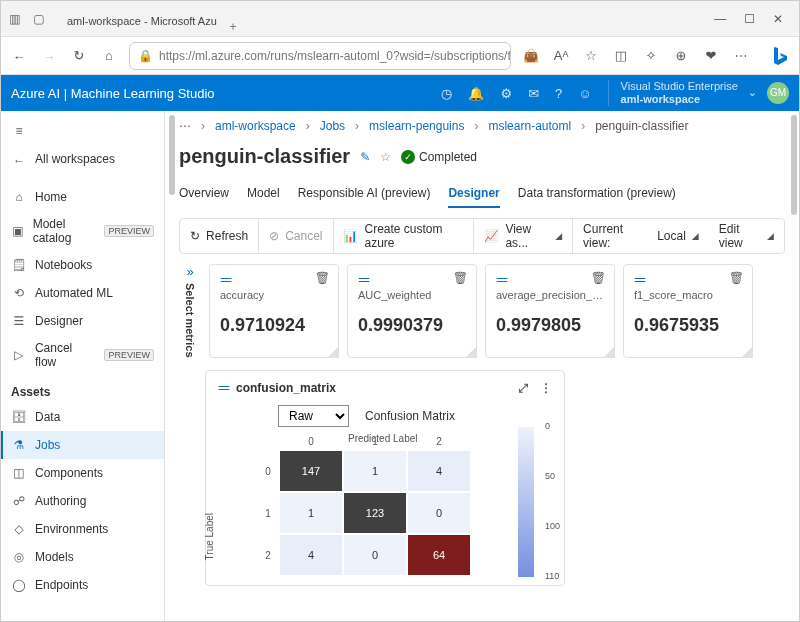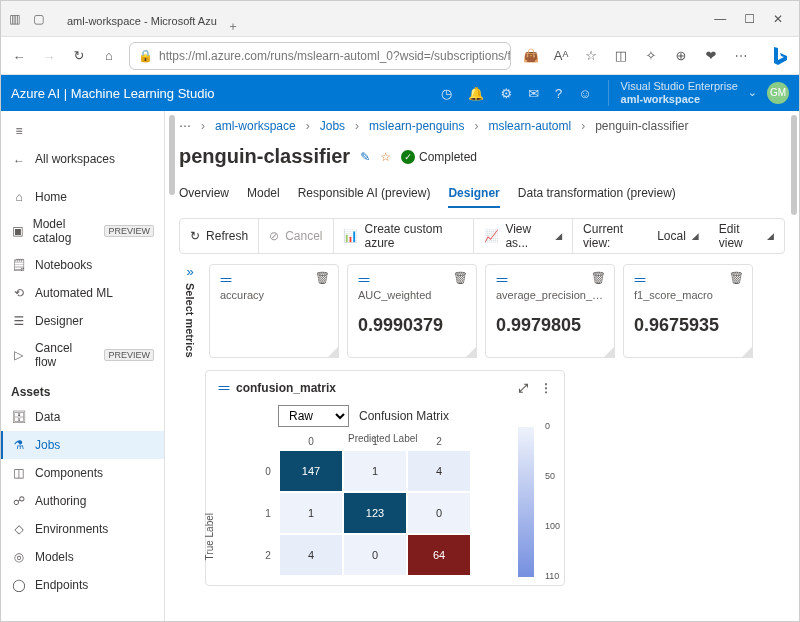--- a/index.html
+++ b/index.html
@@ -56,27 +56,27 @@
 .card{width:130px;height:94px;border:1px solid #e1e1e1;border-radius:4px;padding:8px 10px;position:relative;background:#fff}
 .card .eq{color:#0f6cbd;font-size:12px;letter-spacing:-2px}
 .card .del{position:absolute;top:6px;right:8px;color:#605e5c;font-size:12px}
 .card .name{font-size:11px;color:#605e5c;margin-top:2px;overflow:hidden;white-space:nowrap;text-overflow:ellipsis}
 .card .val{font-size:18px;font-weight:600;margin-top:14px;color:#323130}
 .card .corner{position:absolute;bottom:-1px;right:-1px;width:0;height:0;border-left:12px solid transparent;border-bottom:12px solid #e1e1e1}
 .cmwrap{margin:12px 14px 0 40px;border:1px solid #e1e1e1;border-radius:4px;padding:10px 12px;width:360px;position:relative}
 .cmhead{display:flex;align-items:center;gap:8px;font-size:12px;font-weight:600;color:#323130}
 .cmhead .eq{color:#0f6cbd;font-size:12px;letter-spacing:-2px;font-weight:400}
 .cmhead .tools{margin-left:auto;display:flex;gap:12px;color:#605e5c}
-.cmctl{display:flex;align-items:center;gap:10px;margin:10px 0 6px 60px}
+.cmctl{display:flex;align-items:center;gap:16px;margin:10px 0 6px 60px}
 .cmctl select{font-size:12px;border:1px solid #8a8886;padding:2px 18px 2px 6px;background:#fff}
 .grid3{display:grid;grid-template-columns:20px repeat(3,62px);grid-template-rows:16px repeat(3,40px);gap:2px;margin-left:40px;position:relative}
 .glab{font-size:10px;color:#555;display:flex;align-items:center;justify-content:center}
 .cell{display:flex;align-items:center;justify-content:center;font-size:11px;color:#333}
 .c0{background:#eef2fb}
-.c1{background:#0c4a6e;color:#fff}
+.c1{background:#404040;color:#fff}
 .c3{background:#e8edfa}
 .c4{background:#7f1d1d;color:#fff}
 .axislbl{position:absolute;font-size:10px;color:#555}
 .axislbl.x{left:130px;top:0px}
 .axislbl.y{left:-14px;top:80px;writing-mode:vertical-rl;transform:rotate(180deg)}
 .cbar{position:absolute;right:30px;top:56px;width:16px;height:150px;background:linear-gradient(#eef2fb,#7690e0)}
 .cticks{position:absolute;right:4px;top:50px;font-size:9px;color:#555;display:flex;flex-direction:column;justify-content:space-between;height:160px}
 .rscroll{position:absolute;right:2px;top:4px;width:6px;height:100px;background:#c8c8c8;border-radius:3px}
 </style>
 </head>
@@ -269,21 +269,21 @@
           <span>Edit view</span>
           <span class="chev">◢</span>
         </div>
     </div>
 
     <div class="metrics-row">
       <div class="sel-strip">
         <span class="arrows">»</span>
         <span class="vtext">Select metrics</span>
       </div>
-      <div class="card"><span class="eq">==</span><span class="del">🗑</span><div class="name">accuracy</div><div class="corner"></div></div>
+      <div class="card"><span class="eq">==</span><span class="del">🗑</span><div class="name">accuracy</div><div class="val">0.9710924</div><div class="corner"></div></div>
       <div class="card"><span class="eq">==</span><span class="del">🗑</span><div class="name">AUC_weighted</div><div class="val">0.9990379</div><div class="corner"></div></div>
       <div class="card"><span class="eq">==</span><span class="del">🗑</span><div class="name">average_precision_sco...</div><div class="val">0.9979805</div><div class="corner"></div></div>
       <div class="card"><span class="eq">==</span><span class="del">🗑</span><div class="name">f1_score_macro</div><div class="val">0.9675935</div><div class="corner"></div></div>
     </div>
 
     <div class="cmwrap">
       <div class="cmhead">
         <span class="eq">==</span>
         <span>confusion_matrix</span>
         <div class="tools">

